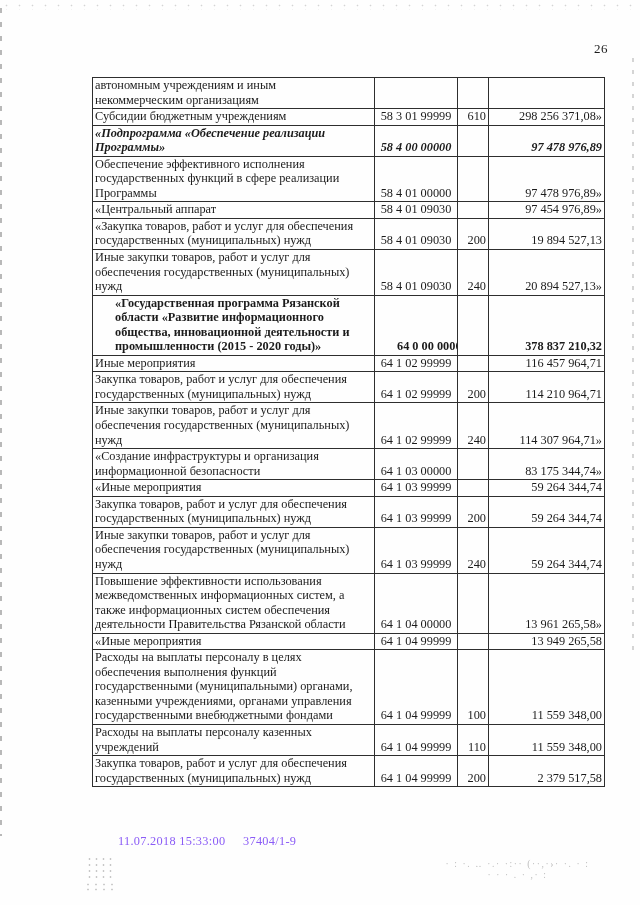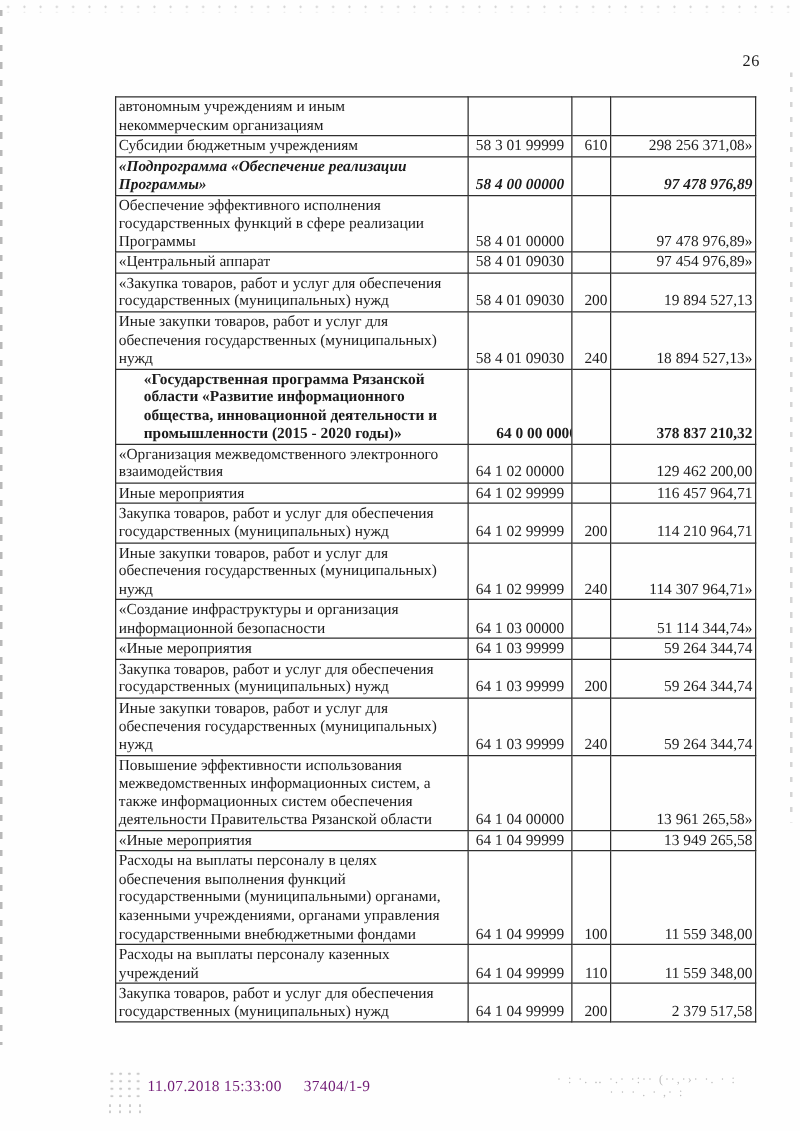--- a/index.html
+++ b/index.html
@@ -73,22 +73,22 @@
     overflow: hidden;
   }
   td.col-text   { white-space: pre-line; padding-left: 2px; }
   td.col-code   { text-align: center; white-space: nowrap; padding: 0 1px 1px 1px; }
   td.col-vid    { text-align: right; white-space: nowrap; padding: 0 1px 1px 1px; }
   td.col-amount { text-align: right; white-space: nowrap; padding-right: 3px; }
   tr.bold td        { font-weight: bold; padding-left: 22px; }
   tr.bold-italic td { font-weight: bold; font-style: italic; }
 
   .footer-date, .footer-doc {
-    position: absolute; top: 862px;
-    font-size: 12.3px; color: #701a75;
+    position: absolute; top: 834px;
+    font-size: 12.3px; color: #8b5cf6;
     letter-spacing: .3px;
     filter: blur(.15px);
     text-align: center;
   }
   .footer-date { left: 118px; }
   .footer-doc  { left: 243px; }
   .footer-stamp {
     position: absolute; left: 420px; top: 859px; width: 195px;
     color: #bdbdbd; font-size: 9.5px; line-height: 11px;
     letter-spacing: 1.6px; text-align: center;
@@ -158,39 +158,32 @@
             <td class="col-code">58 4 01 09030</td>
             <td class="col-vid">200</td>
             <td class="col-amount">19 894 527,13</td>
           </tr>
           <tr>
             <td class="col-text">Иные закупки товаров, работ и услуг для
 обеспечения государственных (муниципальных)
 нужд</td>
             <td class="col-code">58 4 01 09030</td>
             <td class="col-vid">240</td>
-            <td class="col-amount">18 894 527,13»</td>
+            <td class="col-amount">20 894 527,13»</td>
           </tr>
           <tr class="bold">
             <td class="col-text">«Государственная программа Рязанской
 области «Развитие информационного
 общества, инновационной деятельности и
 промышленности (2015 - 2020 годы)»</td>
             <td class="col-code">64 0 00 00000</td>
             <td class="col-vid"></td>
             <td class="col-amount">378 837 210,32</td>
           </tr>
           <tr>
-            <td class="col-text">«Организация межведомственного электронного
-взаимодействия</td>
-            <td class="col-code">64 1 02 00000</td>
-            <td class="col-vid"></td>
-            <td class="col-amount">129 462 200,00</td>
-          </tr>
-          <tr>
             <td class="col-text">Иные мероприятия</td>
             <td class="col-code">64 1 02 99999</td>
             <td class="col-vid"></td>
             <td class="col-amount">116 457 964,71</td>
           </tr>
           <tr>
             <td class="col-text">Закупка товаров, работ и услуг для обеспечения
 государственных (муниципальных) нужд</td>
             <td class="col-code">64 1 02 99999</td>
             <td class="col-vid">200</td>
@@ -202,21 +195,21 @@
 нужд</td>
             <td class="col-code">64 1 02 99999</td>
             <td class="col-vid">240</td>
             <td class="col-amount">114 307 964,71»</td>
           </tr>
           <tr>
             <td class="col-text">«Создание инфраструктуры и организация
 информационной безопасности</td>
             <td class="col-code">64 1 03 00000</td>
             <td class="col-vid"></td>
-            <td class="col-amount">51 114 344,74»</td>
+            <td class="col-amount">83 175 344,74»</td>
           </tr>
           <tr>
             <td class="col-text">«Иные мероприятия</td>
             <td class="col-code">64 1 03 99999</td>
             <td class="col-vid"></td>
             <td class="col-amount">59 264 344,74</td>
           </tr>
           <tr>
             <td class="col-text">Закупка товаров, работ и услуг для обеспечения
 государственных (муниципальных) нужд</td>

